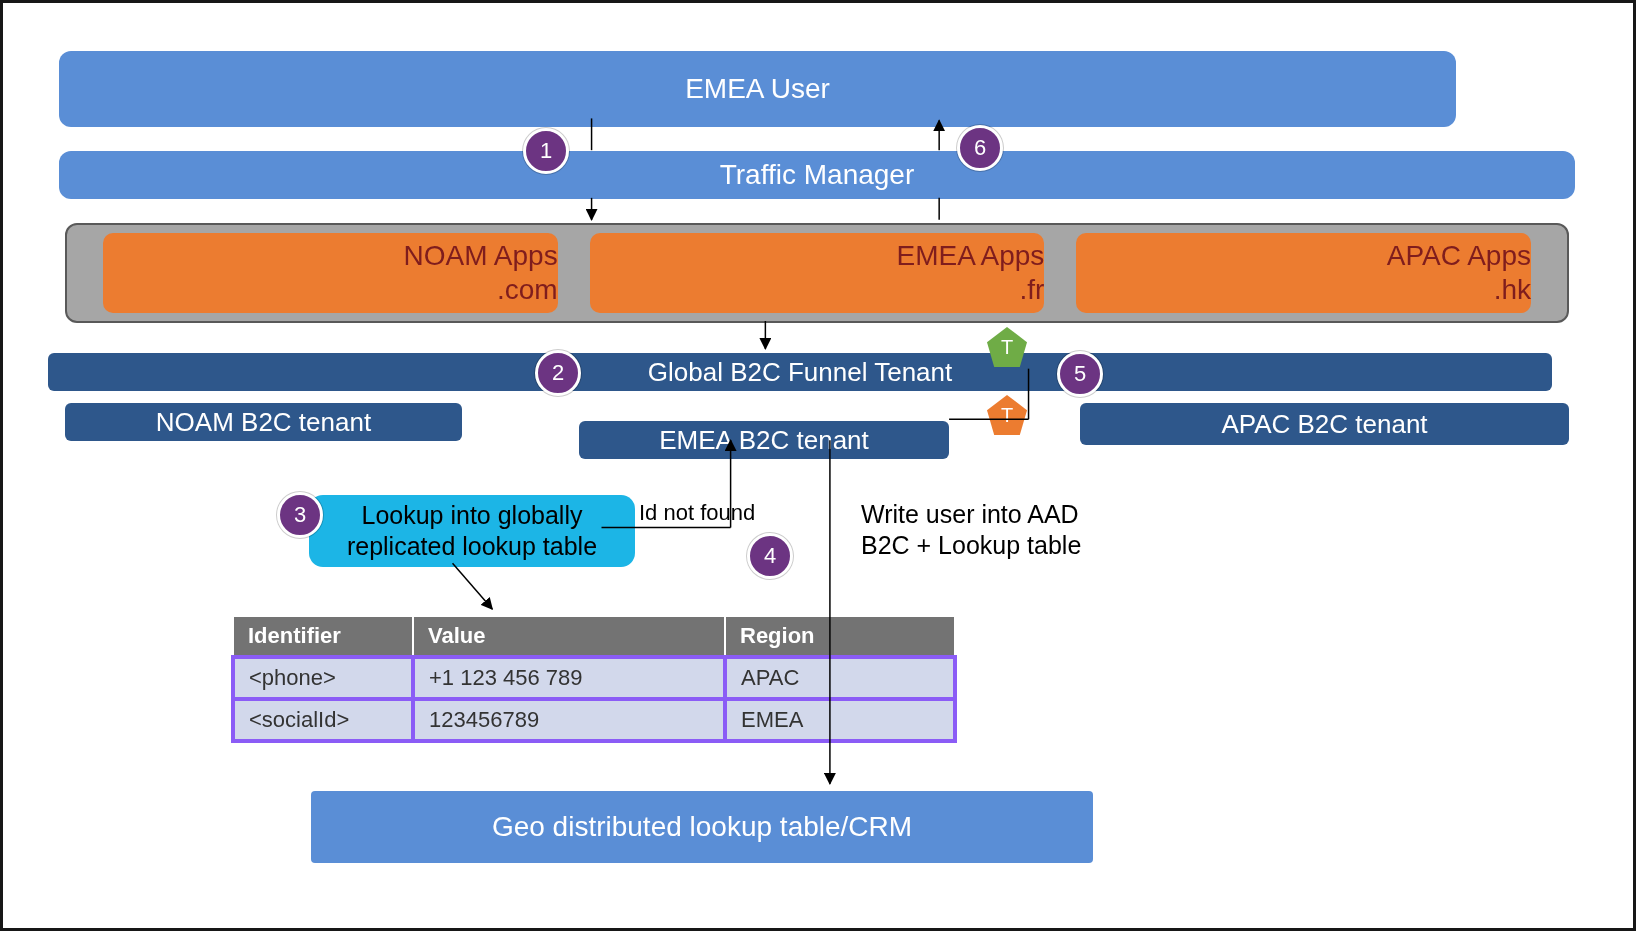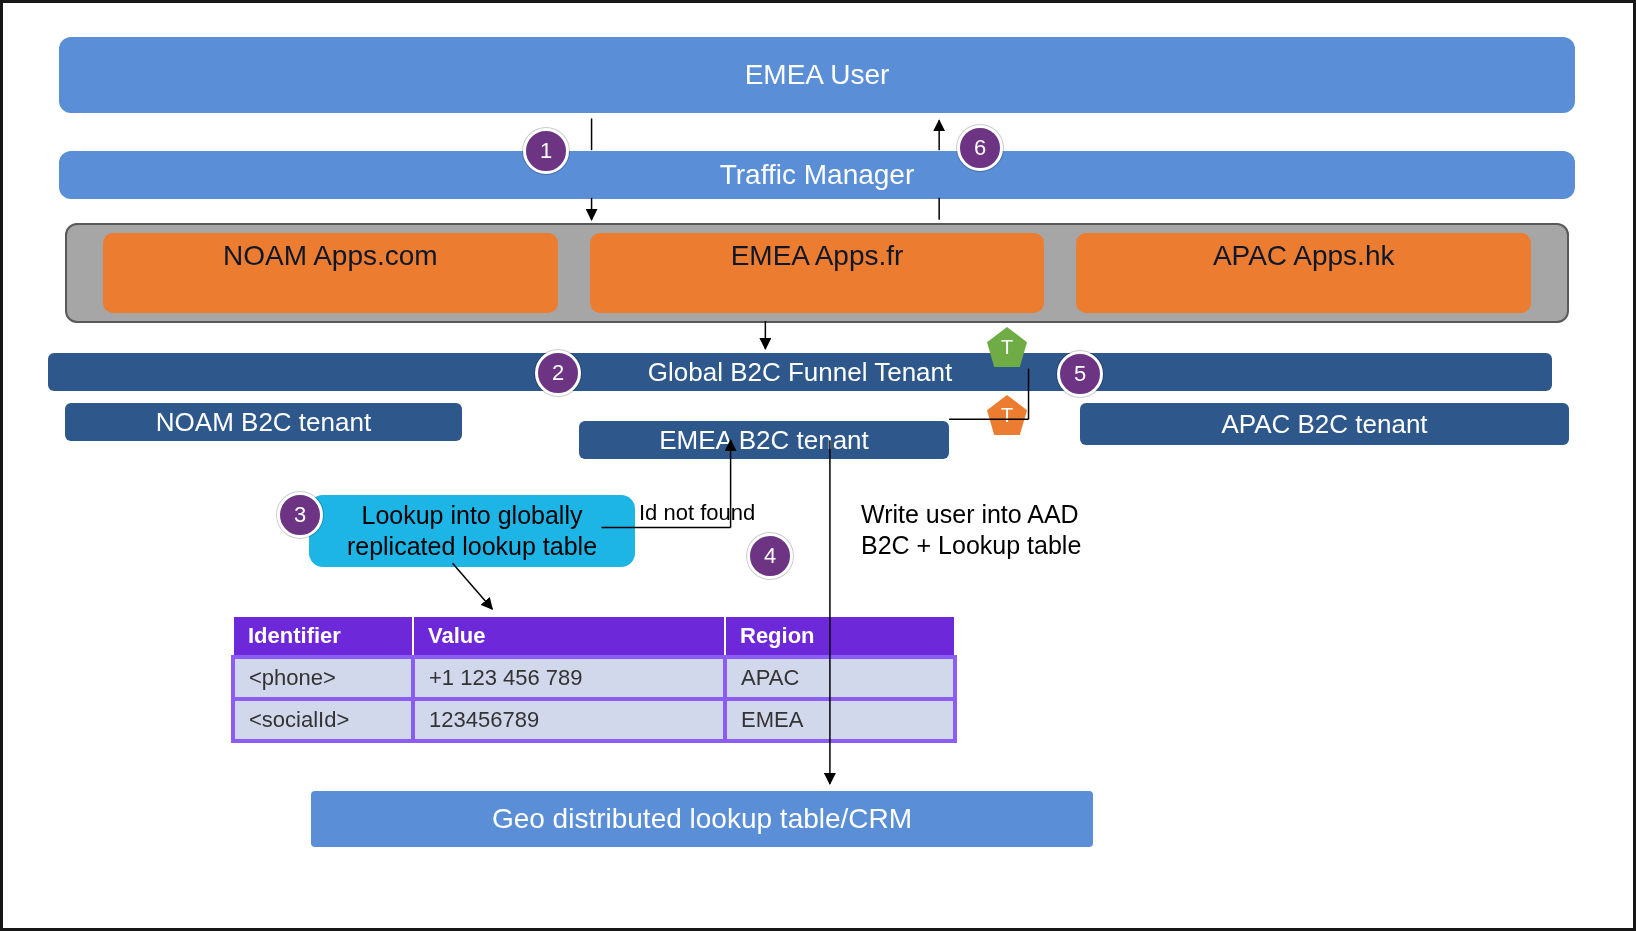--- a/index.html
+++ b/index.html
@@ -2,44 +2,44 @@
 <html><head>
 <meta charset="utf-8">
 <style>
   html, body { margin:0; padding:0; font-family:"Segoe UI", Arial, sans-serif; background:#fff; }
   .frame { width:1636px; height:931px; box-sizing:border-box; padding:30px 26px; border:3px solid #171717; position:relative; }
   .stage { position:relative; width:100%; height:100%; }
   
   .bar-blue { background:#5A8ED6; color:#fff; font-size:28px; display:flex; align-items:center; justify-content:center; border-radius:12px; }
   .bar-dark { background:#2E578B; color:#fff; font-size:26px; display:flex; align-items:center; justify-content:center; border-radius:6px; }
   .app-container { background:#A6A6A6; border:2px solid #595959; border-radius:12px; display:flex; gap:32px; padding:8px 36px; align-items:stretch; }
-  .app-box { flex:1; background:#EC7C30; color:#0f172a; font-size:28px; text-align:center; border-radius:10px; display:flex; flex-direction:row; align-items:flex-start; justify-content:center; line-height:1.2; padding:6px 0; }
+  .app-box { flex:1; background:#EC7C30; color:#7f1d1d; font-size:28px; text-align:center; border-radius:10px; display:flex; flex-direction:column; align-items:flex-end; justify-content:center; line-height:1.2; padding:6px 0; }
   .cyan-box { background:#1CB5E6; color:#000; font-size:25px; text-align:center; border-radius:14px; display:flex; align-items:center; justify-content:center; line-height:1.25; padding:0 18px; }
   .step-badge { position:absolute; width:40px; height:40px; border-radius:50%; background:#6C3482; border:3px solid #fff; color:#fff; font-size:22px; font-weight:400; display:flex; align-items:center; justify-content:center; box-shadow:0 0 0 1px rgba(0,0,0,0.2); }
   
   .pentagon { position:absolute; width:40px; height:40px; color:#fff; font-size:20px; display:flex; align-items:center; justify-content:center; clip-path:polygon(50% 0, 100% 38%, 82% 100%, 18% 100%, 0 38%); }
   .pent-green { background:#6FAC46; }
   .pent-orange { background:#EC7C30; }
   
   table.lookup { border-collapse:collapse; font-size:22px; }
-  table.lookup th { background:#6d28d9; color:#fff; font-weight:600; text-align:left; padding:6px 14px; border:2px solid #fff; }
+  table.lookup th { background:#737373; color:#fff; font-weight:600; text-align:left; padding:6px 14px; border:2px solid #fff; }
   table.lookup td { padding:6px 14px; border:4px solid #8b5cf6; color:#333; }
   table.lookup tr.row-a td { background:#D2D8EB; }
   table.lookup tr.row-b td { background:#EAEDF5; }
   .annot { position:absolute; font-size:25px; color:#000; line-height:1.25; }
   
   svg.arrows { position:absolute; left:0; top:0; width:100%; height:100%; pointer-events:none; }
 </style>
 </head>
 <body>
 
 <div class="frame">
   <div class="stage">
 
-    <div class="bar-blue" style="position:absolute; left:30px; top:4px; width:1516px; height:76px;">
+    <div class="bar-blue" style="position:absolute; left:30px; top:18px; width:1397px; height:76px;">
       <span>EMEA User</span>
     </div>
 
     <div class="bar-blue" style="position:absolute; left:30px; top:118px; width:1516px; height:48px;">
       <span>Traffic Manager</span>
     </div>
 
     <div class="app-container" style="position:absolute; left:36px; top:190px; width:1504px; height:100px; box-sizing:border-box;">
       <div class="app-box">
         <span>NOAM Apps</span>
@@ -91,21 +91,21 @@
           </tr>
           <tr class="row-a">
             <td>&lt;socialId&gt;</td>
             <td>123456789</td>
             <td>EMEA</td>
           </tr>
         </tbody>
       </table>
     </div>
 
-    <div class="bar-blue" style="position:absolute; left:282px; top:758px; width:782px; height:56px; border-radius:4px;">
+    <div class="bar-blue" style="position:absolute; left:282px; top:758px; width:782px; height:72px; border-radius:4px;">
       <span>Geo distributed lookup table/CRM</span>
     </div>
 
     <div class="annot" style="left:610px; top:466px; font-size:22px;">Id not found</div>
     <div class="annot" style="left:832px; top:466px; white-space:pre-line;">Write user into AAD
 B2C + Lookup table</div>
 
     <div class="pentagon pent-green" style="left:958px; top:294px;">
       <span>T</span>
     </div>

